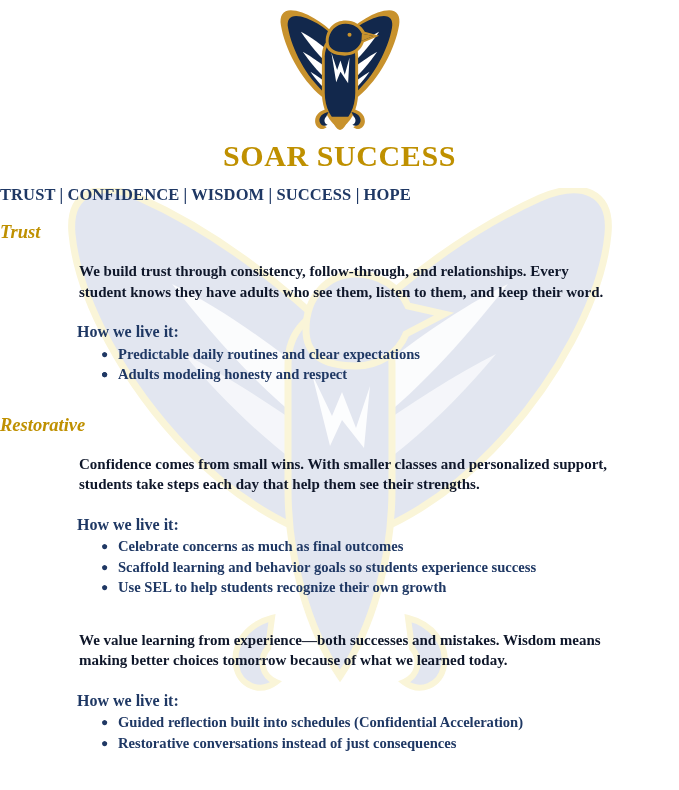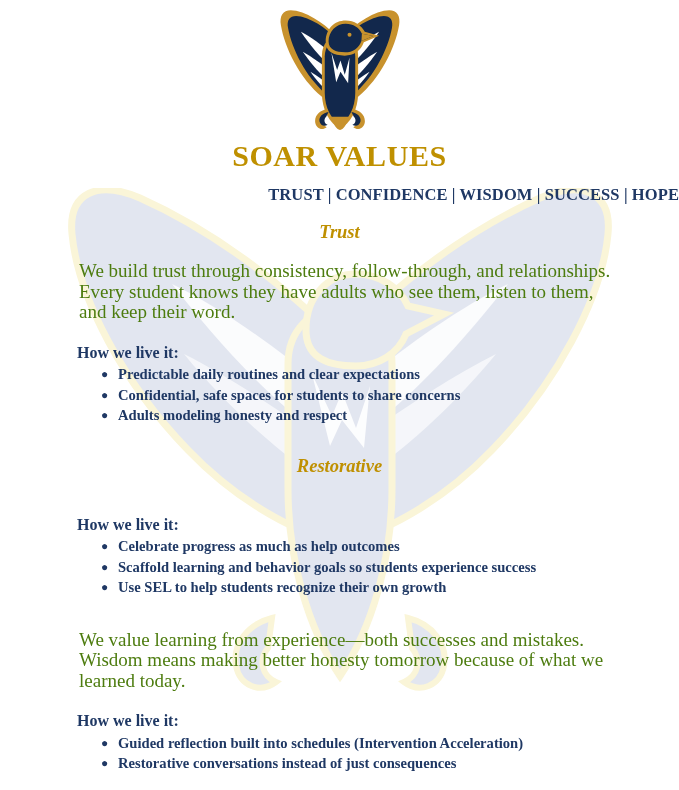--- a/index.html
+++ b/index.html
@@ -52,50 +52,49 @@
     text-align: center;
     color: #bf9000;
     font-size: 30px;
     font-weight: bold;
     letter-spacing: 0.6px;
     margin: 9px 0 0 0;
     font-family: "Liberation Serif", "DejaVu Serif", serif;
   }
 
   .doc-subtitle {
-    text-align: right;
+    text-align: left;
     color: #1f3864;
     font-size: 16.5px;
     font-weight: bold;
     margin: 12px 0 0 0;
     letter-spacing: 0.1px;
   }
 
   
   .section {
     margin: 0;
   }
   .section-heading {
-    text-align: center;
     color: #bf9000;
     font-size: 18.5px;
     font-weight: bold;
     font-style: italic;
     margin: 0;
     padding: 13px 0 0 0;
   }
 
   .body-block {
     margin: 0;
     padding: 18px 0 0 0;
   }
   .body-text {
-    color: #4d7c0f;
-    font-size: 19px;
-    font-weight: normal;
+    color: #0f172a;
+    font-size: 15px;
+    font-weight: bold;
     line-height: 20.5px;
     margin: 0 62px 0 79px;
   }
 
   .howlabel {
     color: #1f3864;
     font-size: 16px;
     font-weight: bold;
     line-height: 20.5px;
     margin: 20px 0 0 77px;
@@ -188,53 +187,54 @@
         <path d="M104 212 C88 214 76 226 78 240 C80 252 92 258 102 250 C93 246 91 236 98 228 Z" fill="#c8922d"></path>
         <path d="M106 218 C94 220 85 228 87 238 C89 246 97 250 104 245 C97 242 95 234 101 228 Z" fill="#12284c"></path>
         <path d="M156 212 C172 214 184 226 182 240 C180 252 168 258 158 250 C167 246 169 236 162 228 Z" fill="#c8922d"></path>
         <path d="M154 218 C166 220 175 228 173 238 C171 246 163 250 156 245 C163 242 165 234 159 228 Z" fill="#12284c"></path>
 
         <path d="M112 228 C116 244 122 254 130 256 C138 254 144 244 148 228 Z" fill="#c8922d"></path>
       </g>
     </svg>
   </div>
 
-  <h1 class="doc-title">SOAR VALUES</h1>
+  <h1 class="doc-title">SOAR SUCCESS</h1>
   <div class="doc-subtitle">TRUST | CONFIDENCE | WISDOM | SUCCESS | HOPE</div>
 
   <section class="section sec-trust">
     <h2 class="section-heading">Trust</h2>
     <div class="body-block">
       <p class="body-text">We build trust through consistency, follow-through, and relationships. Every student knows they have adults who see them, listen to them, and keep their word.</p>
       <div class="howlabel">How we live it:</div>
       <ul class="bullets">
         <li><span class="bullet-dot">●</span><span>Predictable daily routines and clear expectations</span></li>
-        <li><span class="bullet-dot">●</span><span>Confidential, safe spaces for students to share concerns</span></li>
+        <li><span class="bullet-dot">●</span></li>
         <li><span class="bullet-dot">●</span><span>Adults modeling honesty and respect</span></li>
       </ul>
     </div>
   </section>
 
   <section class="section sec-confidence">
     <h2 class="section-heading">Restorative</h2>
     <div class="body-block">
+      <p class="body-text">Confidence comes from small wins. With smaller classes and personalized support, students take steps each day that help them see their strengths.</p>
       <div class="howlabel">How we live it:</div>
       <ul class="bullets">
-        <li><span class="bullet-dot">●</span><span>Celebrate progress as much as help outcomes</span></li>
+        <li><span class="bullet-dot">●</span><span>Celebrate concerns as much as final outcomes</span></li>
         <li><span class="bullet-dot">●</span><span>Scaffold learning and behavior goals so students experience success</span></li>
         <li><span class="bullet-dot">●</span><span>Use SEL to help students recognize their own growth</span></li>
       </ul>
     </div>
   </section>
 
   <section class="section sec-wisdom">
     <div class="body-block">
-      <p class="body-text">We value learning from experience—both successes and mistakes. Wisdom means making better honesty tomorrow because of what we learned today.</p>
+      <p class="body-text">We value learning from experience—both successes and mistakes. Wisdom means making better choices tomorrow because of what we learned today.</p>
       <div class="howlabel">How we live it:</div>
       <ul class="bullets">
-        <li><span class="bullet-dot">●</span><span>Guided reflection built into schedules (Intervention Acceleration)</span></li>
+        <li><span class="bullet-dot">●</span><span>Guided reflection built into schedules (Confidential Acceleration)</span></li>
         <li><span class="bullet-dot">●</span><span>Restorative conversations instead of just consequences</span></li>
 
       </ul>
     </div>
   </section>
 
 </div>
 
 </body></html>

